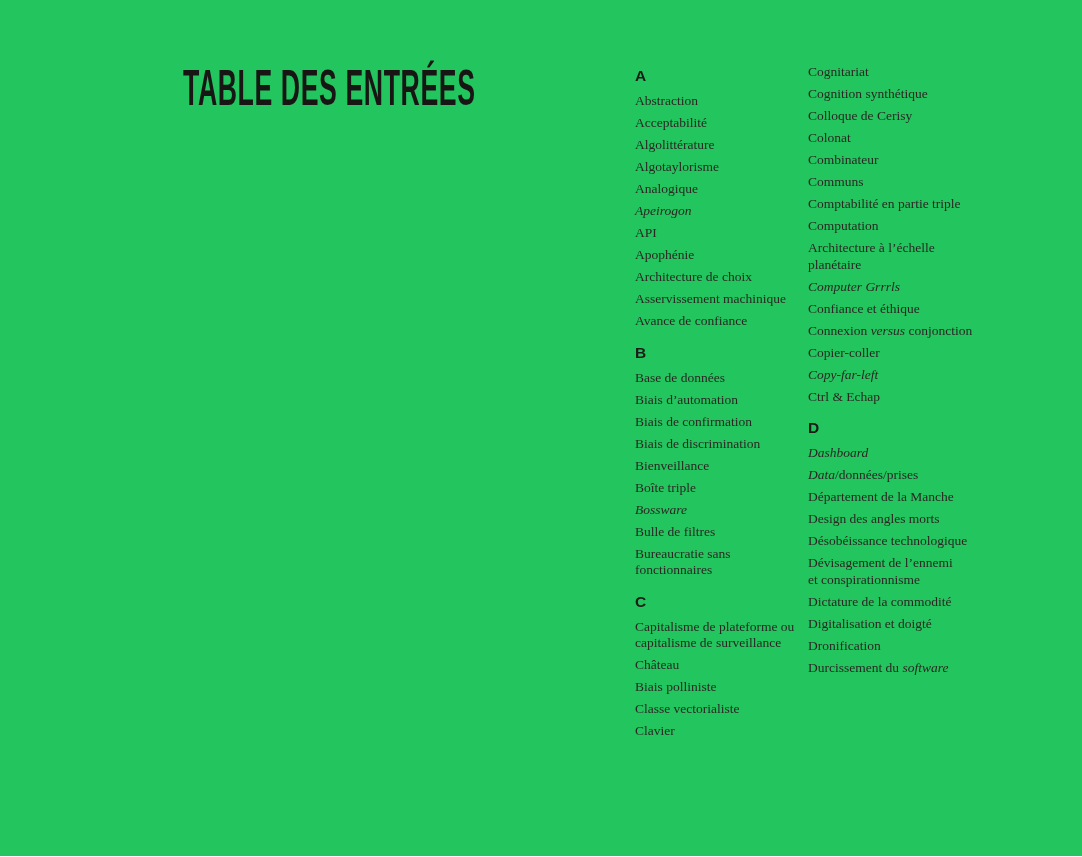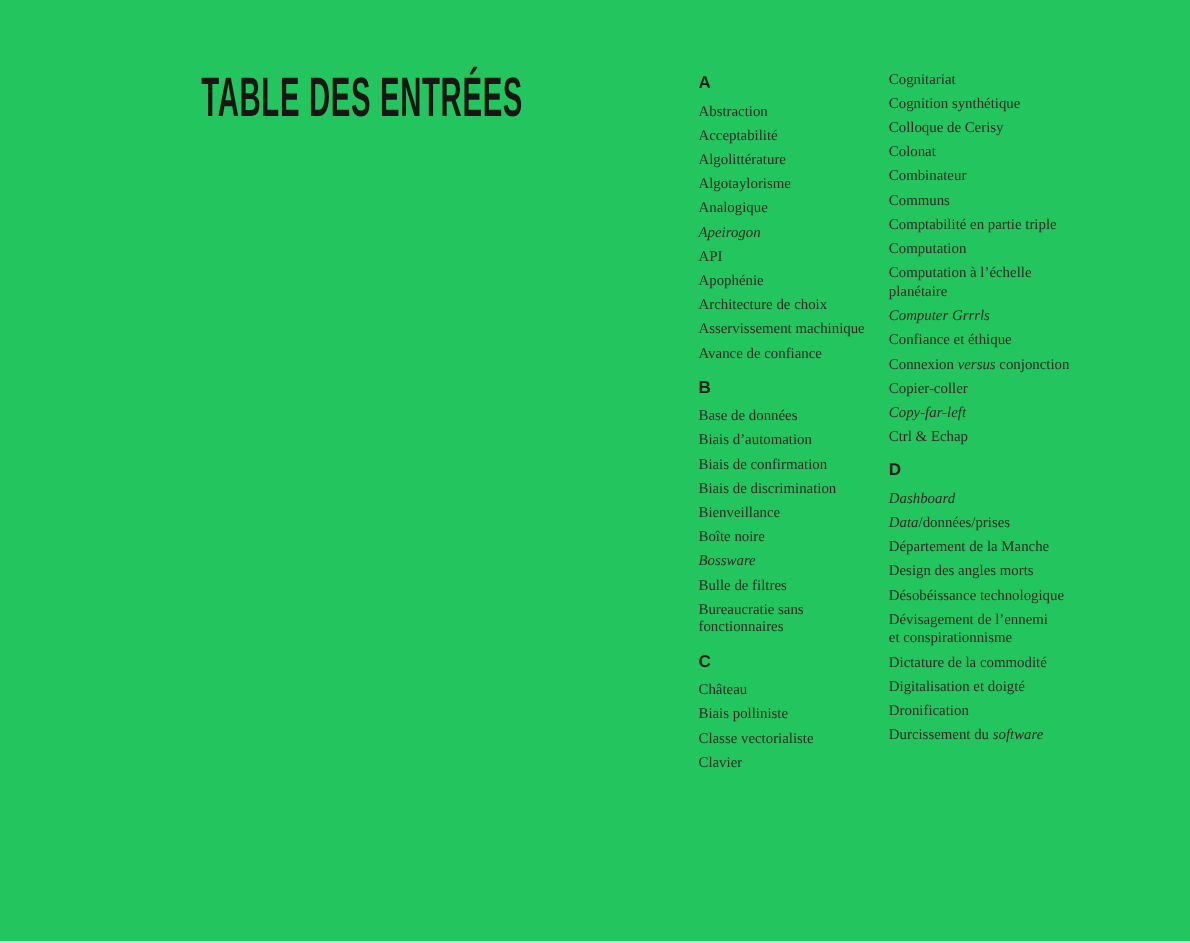--- a/index.html
+++ b/index.html
@@ -67,41 +67,42 @@
       <div class="entry"><span>Apophénie</span></div>
       <div class="entry"><span>Architecture de choix</span></div>
       <div class="entry"><span>Asservissement machinique</span></div>
       <div class="entry"><span>Avance de confiance</span></div>
       <div class="letter">B</div>
       <div class="entry"><span>Base de données</span></div>
       <div class="entry"><span>Biais d’automation</span></div>
       <div class="entry"><span>Biais de confirmation</span></div>
       <div class="entry"><span>Biais de discrimination</span></div>
       <div class="entry"><span>Bienveillance</span></div>
-      <div class="entry"><span>Boîte noire</span></div>
+      <div class="entry"><span>Boîte triple</span></div>
       <div class="entry"><em>Bossware</em></div>
       <div class="entry"><span>Bulle de filtres</span></div>
       <div class="entry"><span>Bureaucratie sans</span><br><span>fonctionnaires</span></div>
       <div class="letter">C</div>
+      <div class="entry"><span>Capitalisme de plateforme ou</span><br><span>capitalisme de surveillance</span></div>
       <div class="entry"><span>Château</span></div>
       <div class="entry"><span>Biais polliniste</span></div>
       <div class="entry"><span>Classe vectorialiste</span></div>
       <div class="entry"><span>Clavier</span></div>
     </div>
 
   <div class="col col-2">
       <div class="entry"><span>Cognitariat</span></div>
       <div class="entry"><span>Cognition synthétique</span></div>
       <div class="entry"><span>Colloque de Cerisy</span></div>
       <div class="entry"><span>Colonat</span></div>
       <div class="entry"><span>Combinateur</span></div>
       <div class="entry"><span>Communs</span></div>
       <div class="entry"><span>Comptabilité en partie triple</span></div>
       <div class="entry"><span>Computation</span></div>
-      <div class="entry"><span>Computation à l’échelle</span><br><span>planétaire</span></div>
+      <div class="entry"><span>Architecture à l’échelle</span><br><span>planétaire</span></div>
       <div class="entry"><em>Computer Grrrls</em></div>
       <div class="entry"><span>Confiance et éthique</span></div>
       <div class="entry"><span>Connexion </span><em>versus</em><span> conjonction</span></div>
       <div class="entry"><span>Copier-coller</span></div>
       <div class="entry"><em>Copy-far-left</em></div>
       <div class="entry"><span>Ctrl &amp; Echap</span></div>
       <div class="letter">D</div>
       <div class="entry"><em>Dashboard</em></div>
       <div class="entry"><em>Data</em><span>/données/prises</span></div>
       <div class="entry"><span>Département de la Manche</span></div>

